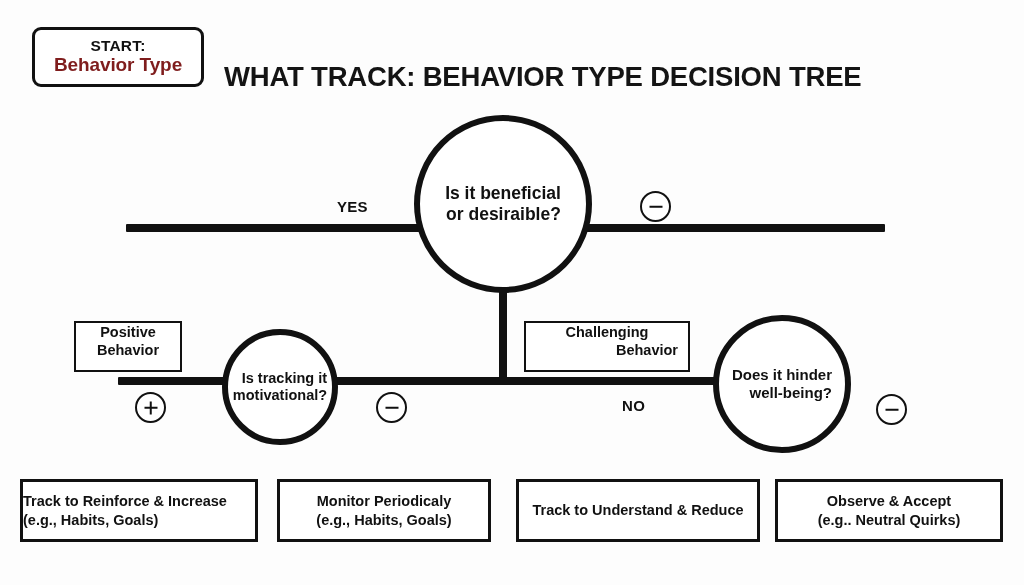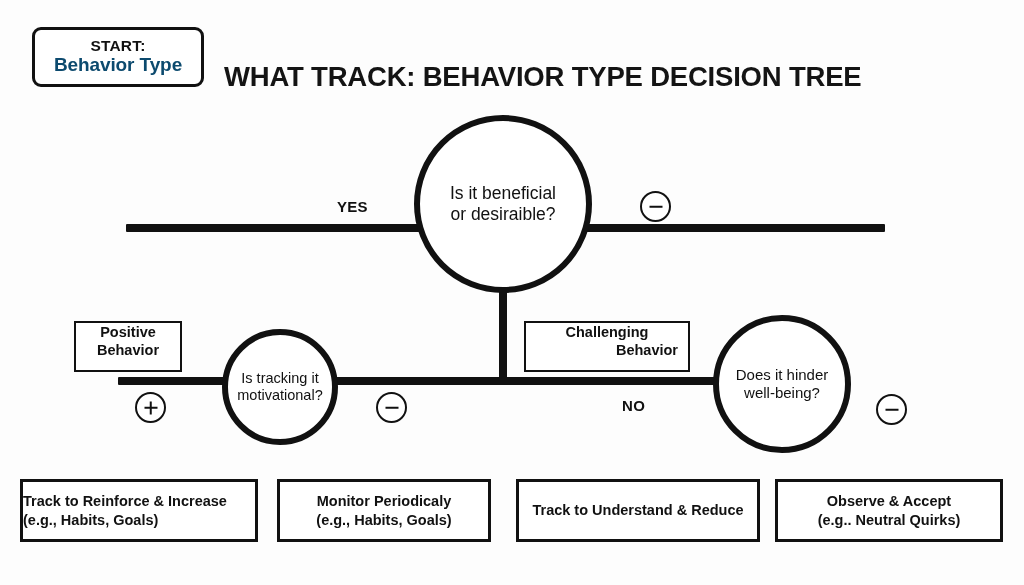--- a/index.html
+++ b/index.html
@@ -39,21 +39,21 @@
   .start-line1 {
     font-size: 15.5px;
     font-weight: bold;
     letter-spacing: .2px;
     color: #111111;
   }
   .start-line2 {
     font-size: 19px;
     font-weight: bold;
     letter-spacing: -.1px;
-    color: #0c4a6e;
+    color: #7f1d1d;
   }
   .main-title {
     position: absolute;
     left: 224px;
     top: 40px;
     font-size: 27.5px;
     font-weight: bold;
     letter-spacing: -.2px;
     color: #141414;
     white-space: nowrap;
@@ -82,23 +82,23 @@
 
   
   .circle {
     position: absolute;
     border: 6px solid #111111;
     border-radius: 50%;
     background: #ffffff;
     display: flex;
     align-items: center;
     justify-content: center;
-    text-align: center;
-    color: #111111;
-    font-weight: normal;
+    text-align: right;
+    color: #111111;
+    font-weight: bold;
     line-height: 1.18;
     z-index: 4;
   }
   #circle-beneficial {
     left: 414px;
     top: 115px;
     width: 166px;
     height: 166px;
     font-size: 17.5px;
   }

